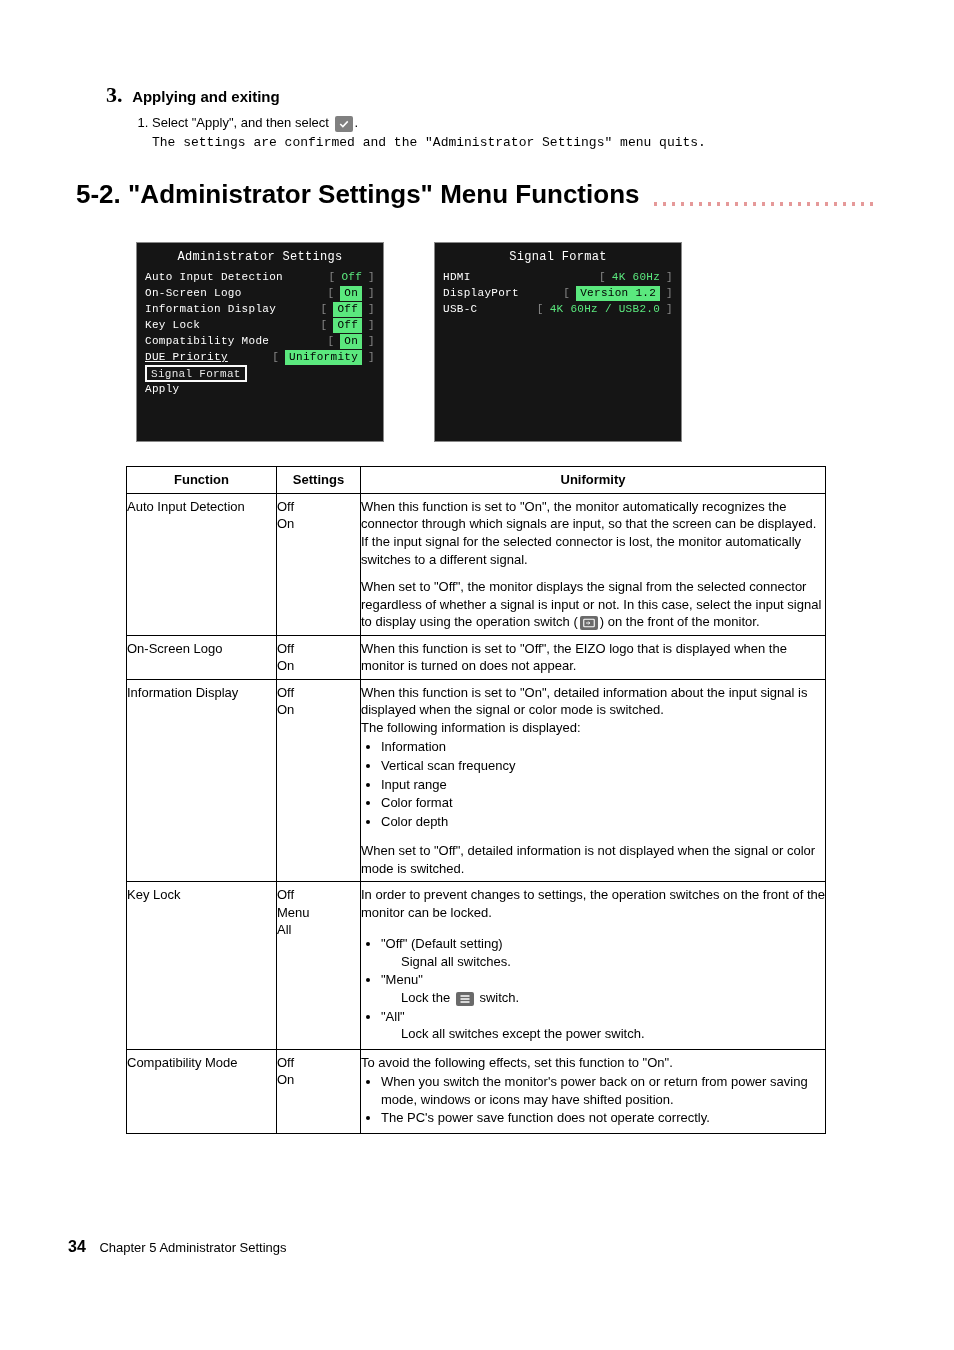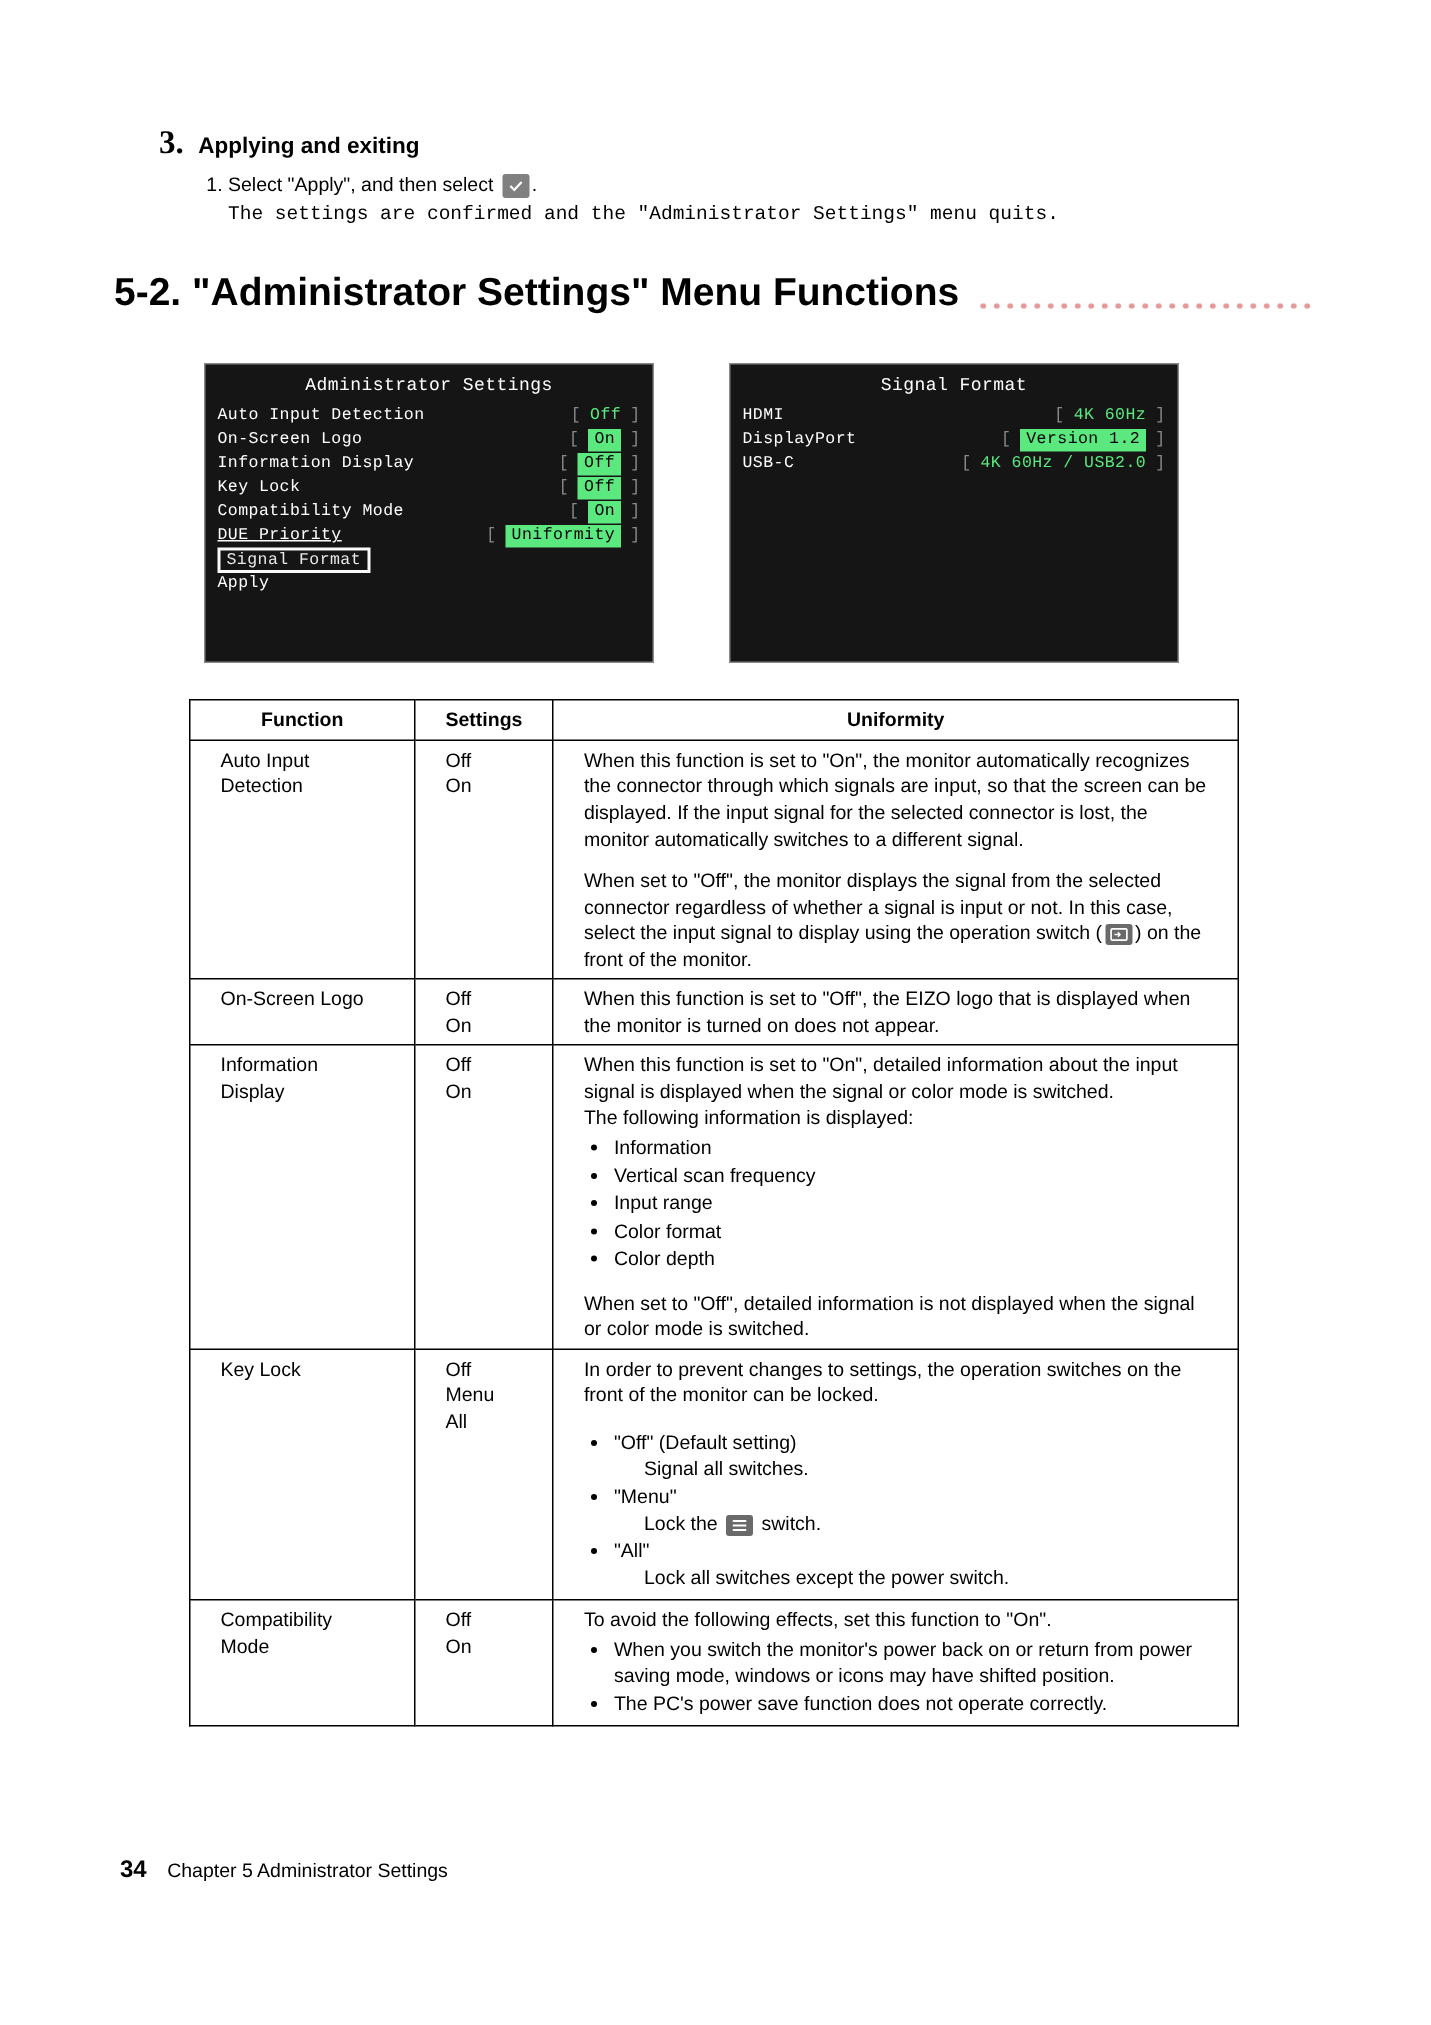--- a/index.html
+++ b/index.html
@@ -61,21 +61,21 @@
     background-image: radial-gradient(circle, #e59999 2px, transparent 2px);
     background-size: 9px 6px;
     background-repeat: repeat-x;
     background-position: left bottom;
     margin-bottom: 5px;
   }
 
   
   .osd-row { display: flex; gap: 50px; margin: 30px 0 24px 60px; }
   .osd {
-    width: 300px;
+    width: 248px;
     height: 200px;
     background: #151515;
     border: 1px solid #888;
     padding: 6px 8px;
     font-family: "Courier New", monospace;
     font-size: 11px;
     color: #e8e8e8;
     letter-spacing: 0.3px;
   }
   .osd-title { text-align: center; margin-bottom: 4px; color: #fff; font-size: 12px; }
@@ -90,21 +90,21 @@
 
   
   table.func {
     border-collapse: collapse;
     width: 700px;
     margin-left: 50px;
     font-size: 13px;
   }
   table.func th, table.func td {
     border: 1px solid #000;
-    padding: 4px 20px;
+    padding: 4px 0;
     vertical-align: top;
     text-align: left;
   }
   table.func th {
     text-align: center;
     font-weight: bold;
   }
   .col-func { width: 150px; }
   .col-set { width: 84px; }
   .desc-block p { margin: 0 0 10px 0; }
@@ -120,21 +120,21 @@
     height: 14px;
     background: #6a6a6a;
     border-radius: 2px;
     vertical-align: -2px;
     margin: 0 2px;
   }
   .inline-icon svg { width: 12px; height: 10px; stroke: #fff; fill: none; }
 
   .footer {
     position: absolute;
-    left: 80px;
+    left: 68px;
     bottom: 92px;
     font-size: 13px;
   }
   .footer .pg { font-weight: bold; font-size: 16px; margin-right: 10px; }
 </style>
 </head>
 <body>
 
 <div class="step-row">
   <span class="step-num">3.</span>

